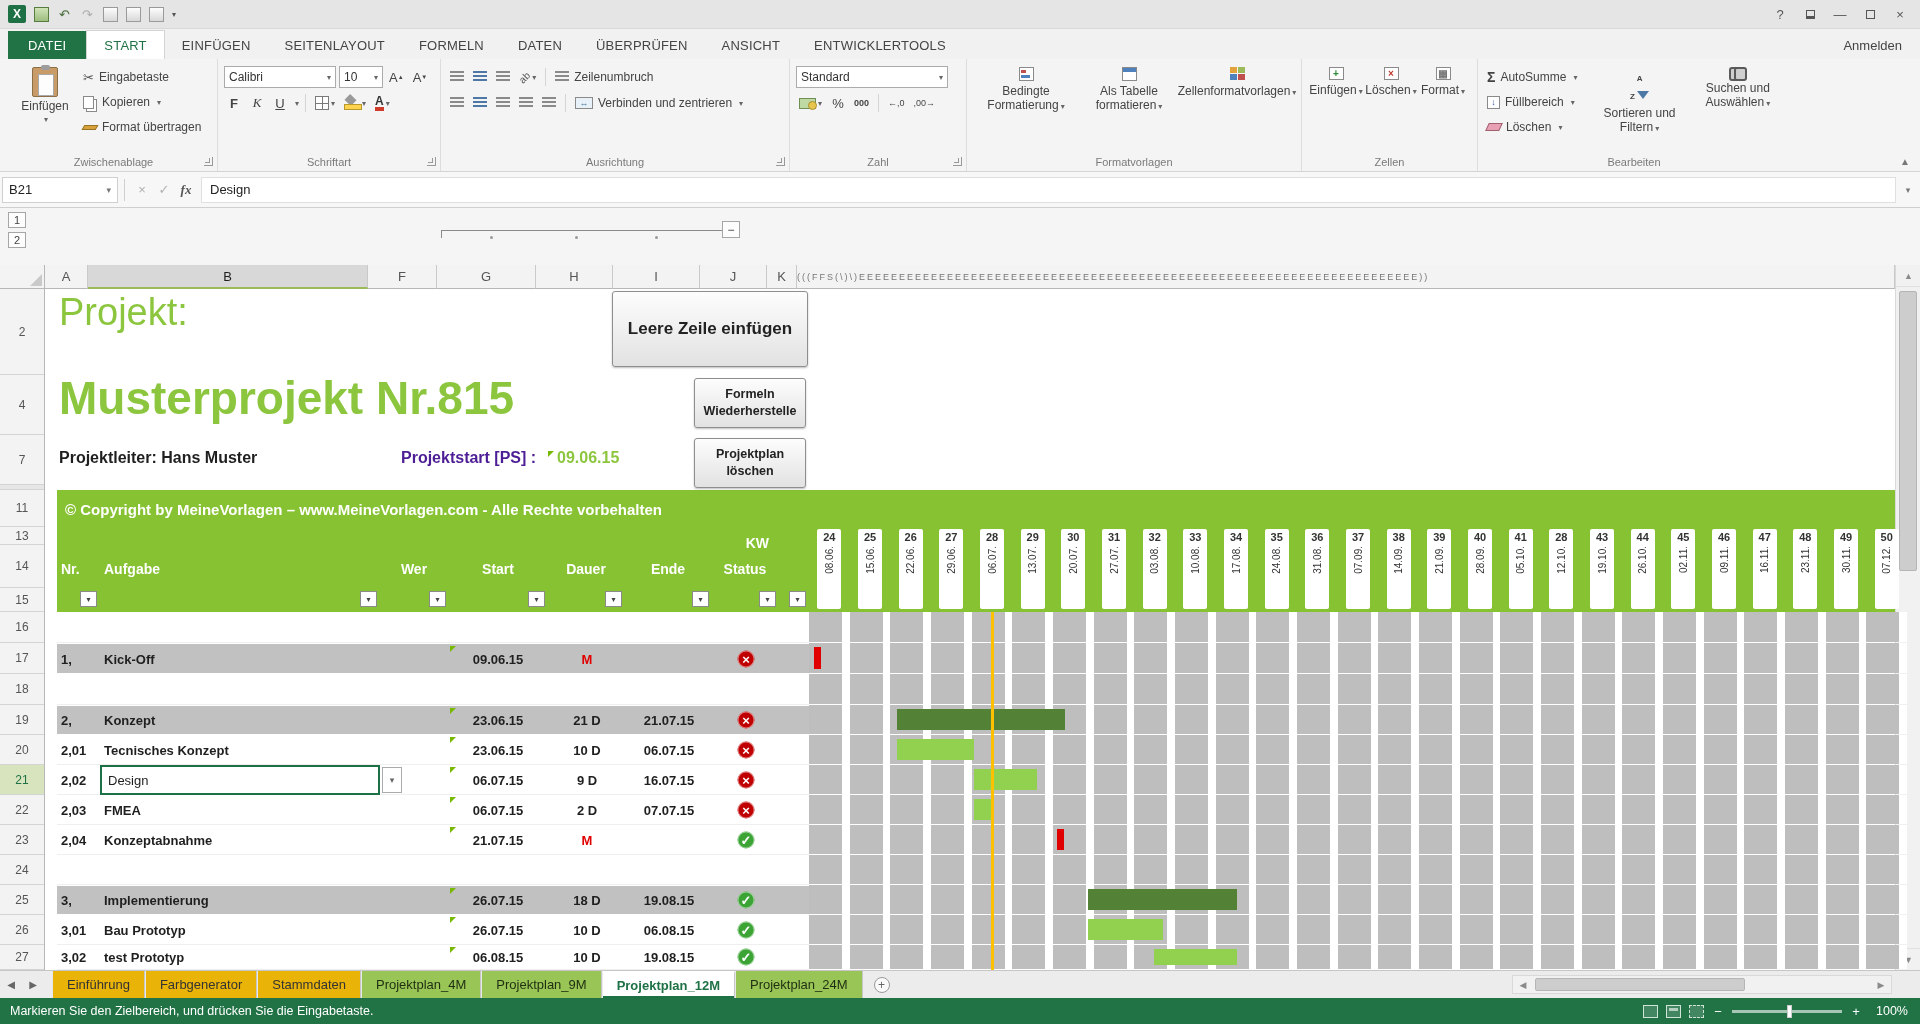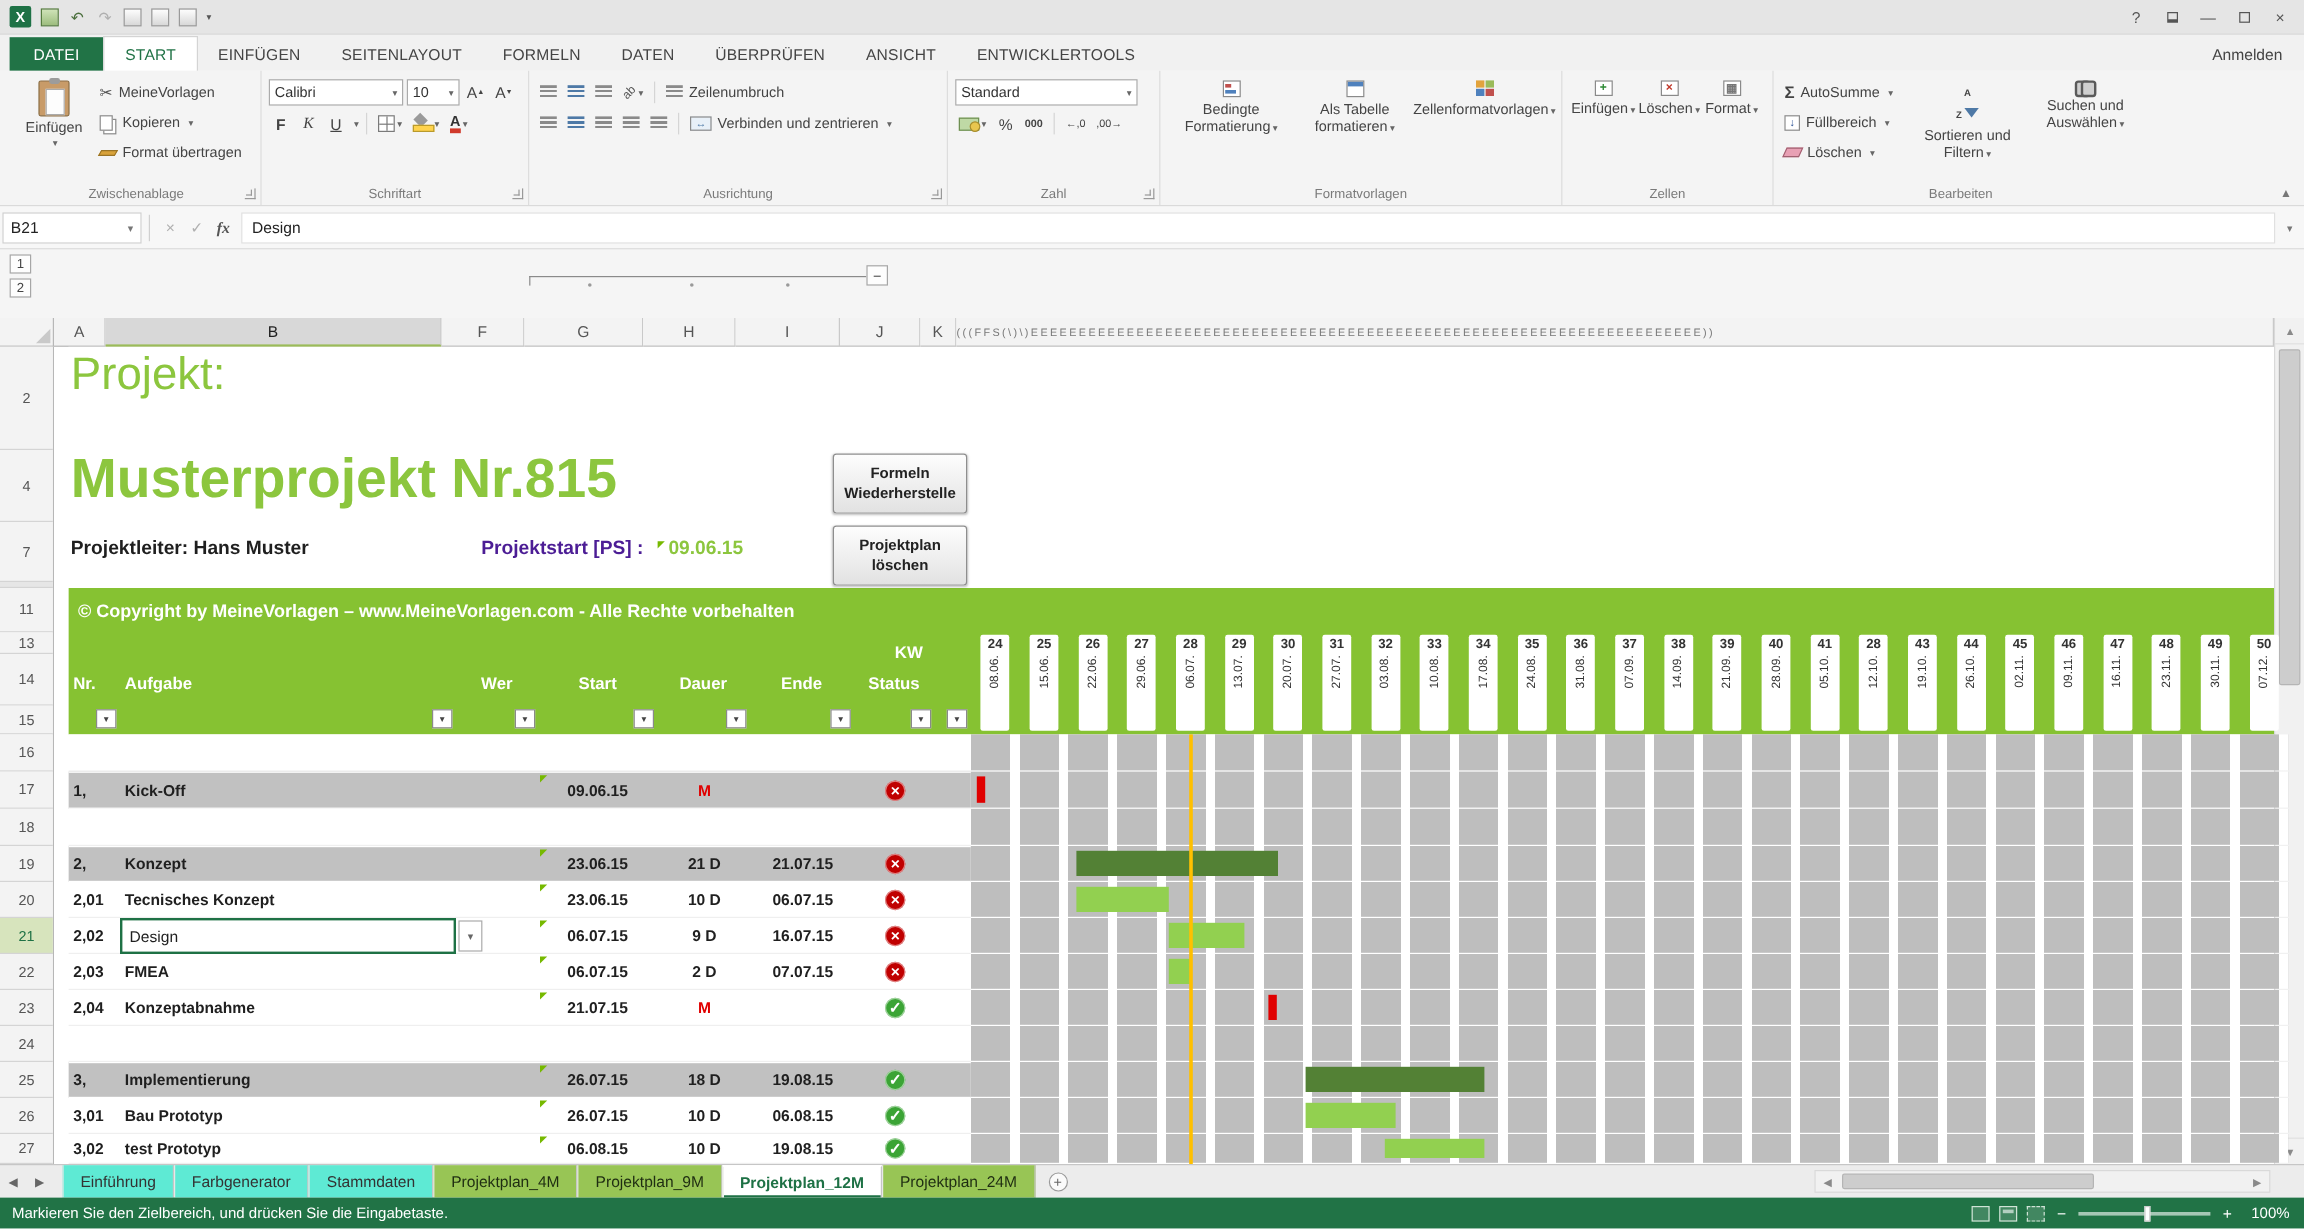--- a/index.html
+++ b/index.html
@@ -169,21 +169,21 @@
   .vscroll{position:absolute;left:1895px;top:57px;width:25px;height:705px;background:#F1F1F1;border-left:1px solid #D9D9D9;}
   .vs-up,.vs-dn{position:absolute;left:0;width:25px;height:22px;display:flex;align-items:center;justify-content:center;font-size:9px;color:#8A8A8A;background:#F1F1F1;}
   .vs-up{top:0;border-bottom:1px solid #E0E0E0;}
   .vs-dn{bottom:0;border-top:1px solid #E0E0E0;}
   .vs-thumb{position:absolute;left:3px;top:26px;width:18px;height:280px;background:#CDCDCD;border:1px solid #B5B5B5;border-radius:2px;}
 
   
   .tabsbar{position:absolute;top:970px;left:0;width:1920px;height:28px;background:#ECECEC;border-top:1px solid #C6C6C6;display:flex;align-items:stretch;}
   .tnav{width:22px;display:flex;align-items:center;justify-content:center;font-size:10px;color:#666;}
   .stabs{display:flex;align-items:stretch;margin-left:8px;}
-  .stab{display:flex;align-items:center;padding:0 14px;font-size:13px;color:#333;background:#5eead4;border-right:1px solid #C6C6C6;border-left:1px solid #E8E8E8;}
+  .stab{display:flex;align-items:center;padding:0 14px;font-size:13px;color:#333;background:#eab308;border-right:1px solid #C6C6C6;border-left:1px solid #E8E8E8;}
   .stab.green{background:#98C555;color:#1F2D12;}
   .stab.active{background:#FFFFFF;color:#1E7145;font-weight:bold;border-top:2px solid #FFFFFF;box-shadow:0 -2px 0 #1E7145 inset, 0 0 0 transparent;}
   .newsheet{width:26px;display:flex;align-items:center;justify-content:center;margin-left:6px;}
   .newsheet .plus{width:16px;height:16px;border-radius:50%;background:#FAFAFA;border:1px solid #9A9A9A;color:#666;font-size:12px;line-height:14px;text-align:center;}
   .hscroll{position:absolute;right:28px;top:4px;width:380px;height:19px;background:#F1F1F1;border:1px solid #D9D9D9;display:flex;align-items:center;}
   .hs-ar{width:20px;text-align:center;font-size:9px;color:#8A8A8A;}
   .hs-thumb{width:210px;height:13px;background:#CDCDCD;border:1px solid #B5B5B5;border-radius:2px;margin-left:2px;}
 
   
   .statusbar{position:absolute;top:998px;left:0;width:1920px;height:26px;background:#217346;display:flex;align-items:center;color:#fff;}
@@ -246,21 +246,21 @@
     <div class="rgroup" style="width:208px">
       <div class="rg-flex">
         <div class="bigbtn">
           <span class="ic-paste"></span>
           <span class="bb-lbl">Einfügen</span>
           <span class="dd">▾</span>
         </div>
         <div class="rg-col">
           <div class="sbtn">
               <span class="ic-cut">✂</span>
-              <span>MeineVorlagen</span>
+              <span>Eingabetaste</span>
             </div>
           <div class="sbtn">
               <span class="ic-copy"></span>
               <span>Kopieren</span>
               <span class="dd">▾</span>
             </div>
           <div class="sbtn">
               <span class="ic-brush"></span>
               <span>Format übertragen</span>
             </div>
@@ -505,20 +505,23 @@
         <div class="rowhead" style="top: 596px; height: 30px;">25</div>
         <div class="rowhead" style="top: 626px; height: 30px;">26</div>
         <div class="rowhead" style="top: 656px; height: 25px;">27</div>
         <div class="rowhead hidden" style="top: 196px; height: 5px;"></div>
       </div>
 
     <div class="grid" id="grid">
       <div class="band"></div>
       <div class="proj-label">Projekt:</div>
       <div class="proj-name">Musterprojekt Nr.815</div>
+      <button class="hbtn b1">
+          <span>Leere Zeile einfügen</span>
+        </button>
       <button class="hbtn b2">
           <span>Formeln Wiederherstelle</span>
         </button>
       <button class="hbtn b3">
           <span>Projektplan löschen</span>
         </button>
       <div class="leader">Projektleiter: Hans Muster</div>
       <div class="pstart-label">Projektstart [PS] :</div>
       <div class="pstart-value">09.06.15</div>
       <div class="copyright">© Copyright by MeineVorlagen – www.MeineVorlagen.com - Alle Rechte vorbehalten</div>

